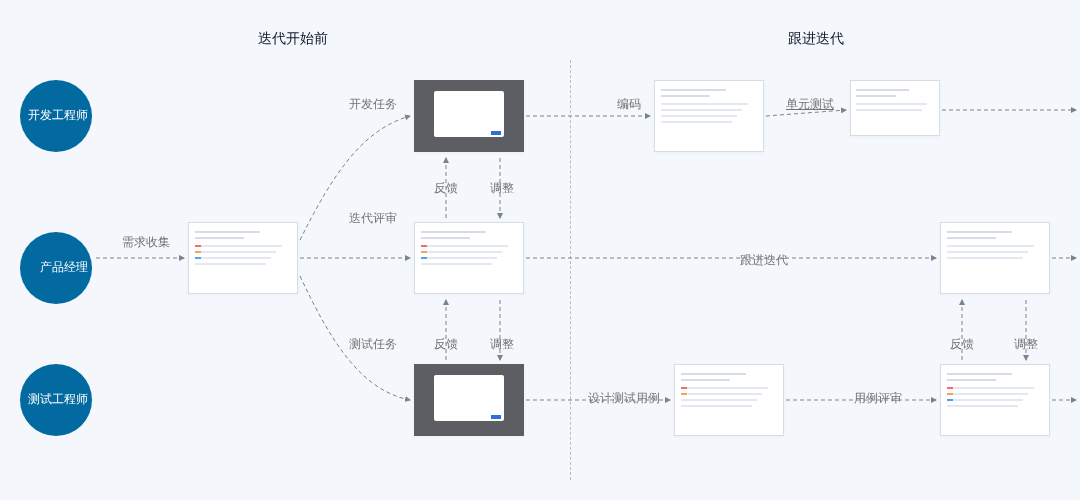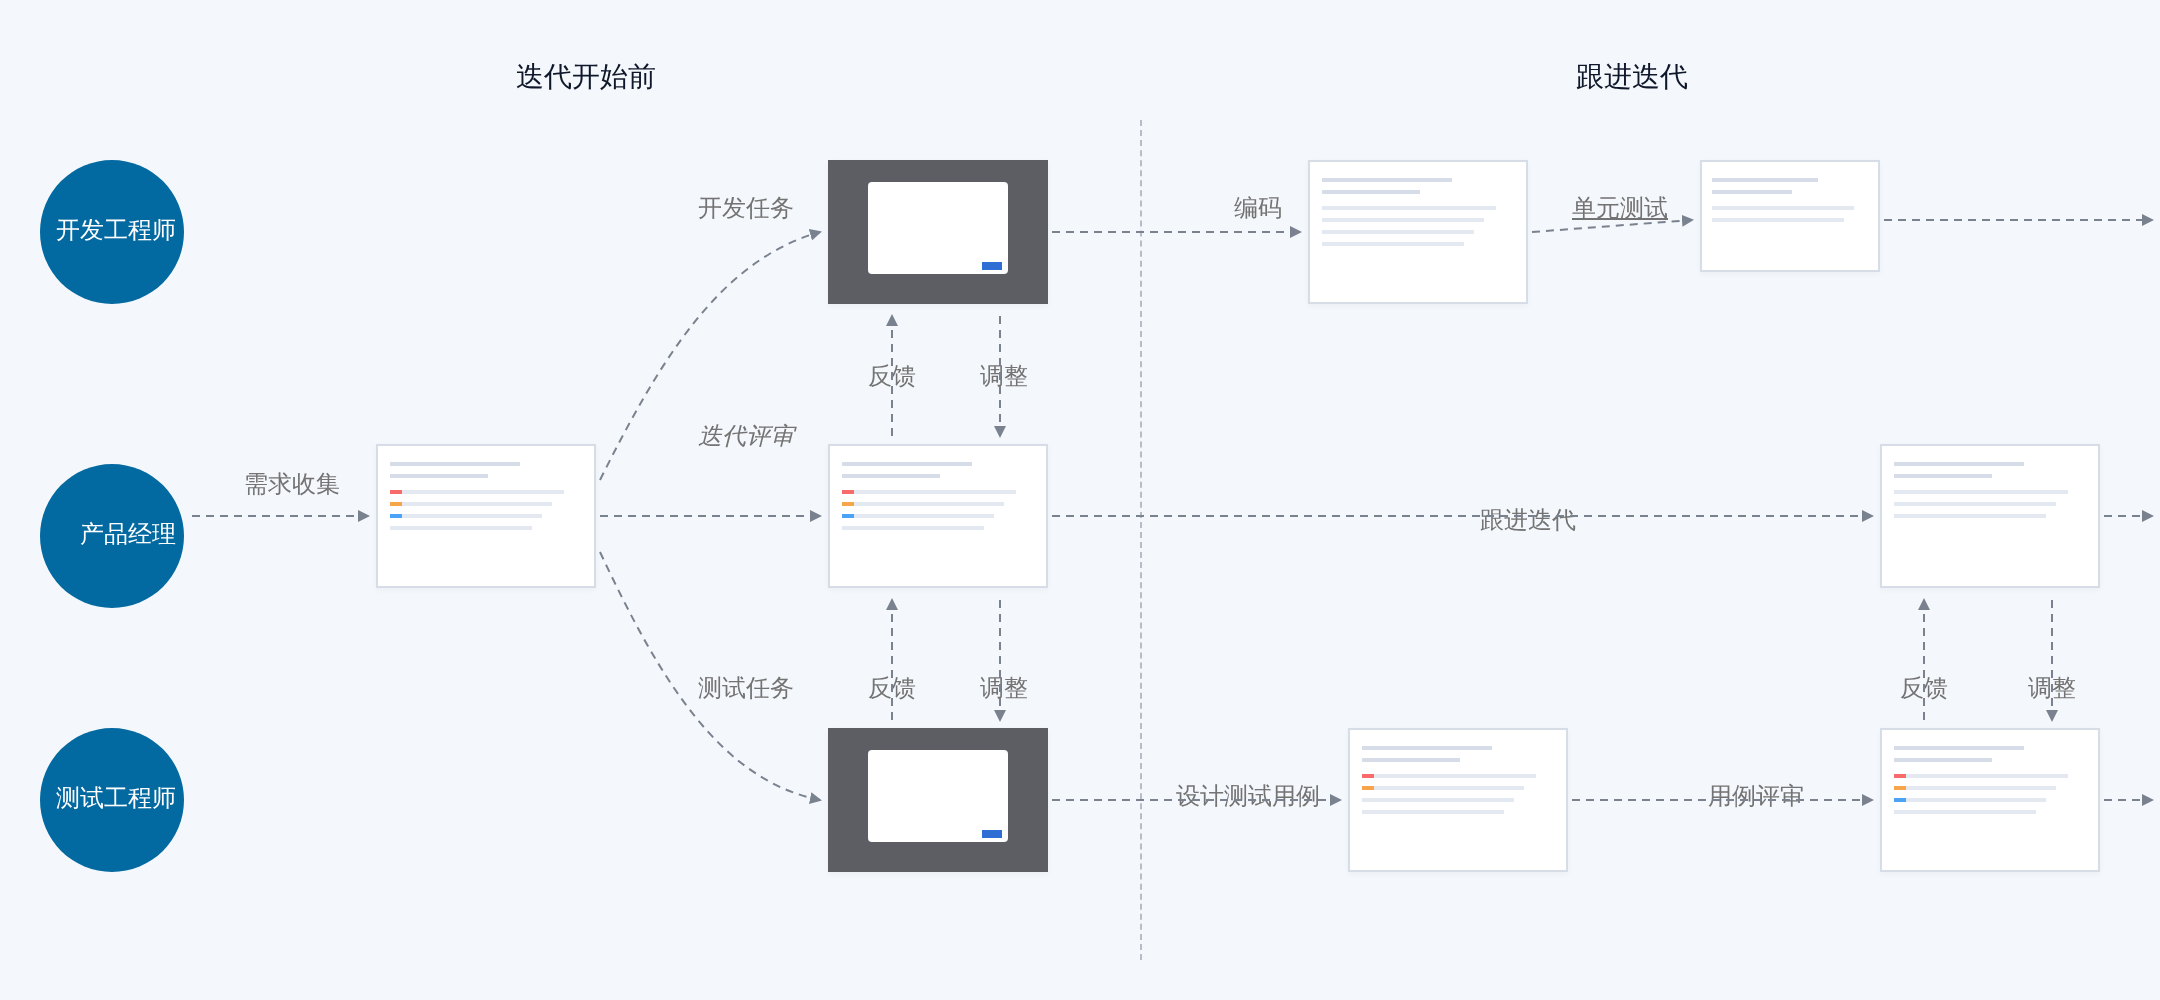--- a/index.html
+++ b/index.html
@@ -191,21 +191,21 @@
     <div class="tbar4"></div>
     <div class="tbar5"></div>
     <div class="tbar6"></div>
   <div class="accent a1"></div>
     <div class="accent a2"></div>
     <div class="accent a3"></div>
 </div>
 
 <div class="label" style="left:122px; top:234px;">需求收集</div>
 <div class="label" style="left:349px; top:96px;">开发任务</div>
-<div class="label" style="left:349px; top:210px;font-style:italic;">迭代评审</div>
+<div class="label" style="left:349px; top:210px;">迭代评审</div>
 <div class="label" style="left:349px; top:336px;">测试任务</div>
 
 <div class="label" style="left:434px; top:180px;">反馈</div>
 <div class="label" style="left:490px; top:180px;">调整</div>
 <div class="label" style="left:434px; top:336px;">反馈</div>
 <div class="label" style="left:490px; top:336px;">调整</div>
 
 <div class="label" style="left:600px; top:96px;margin-left:17px;">编码</div>
 <div class="label" style="left:786px; top:96px;text-decoration:underline;">单元测试</div>
 <div class="label" style="left:740px; top:252px;">跟进迭代</div>

